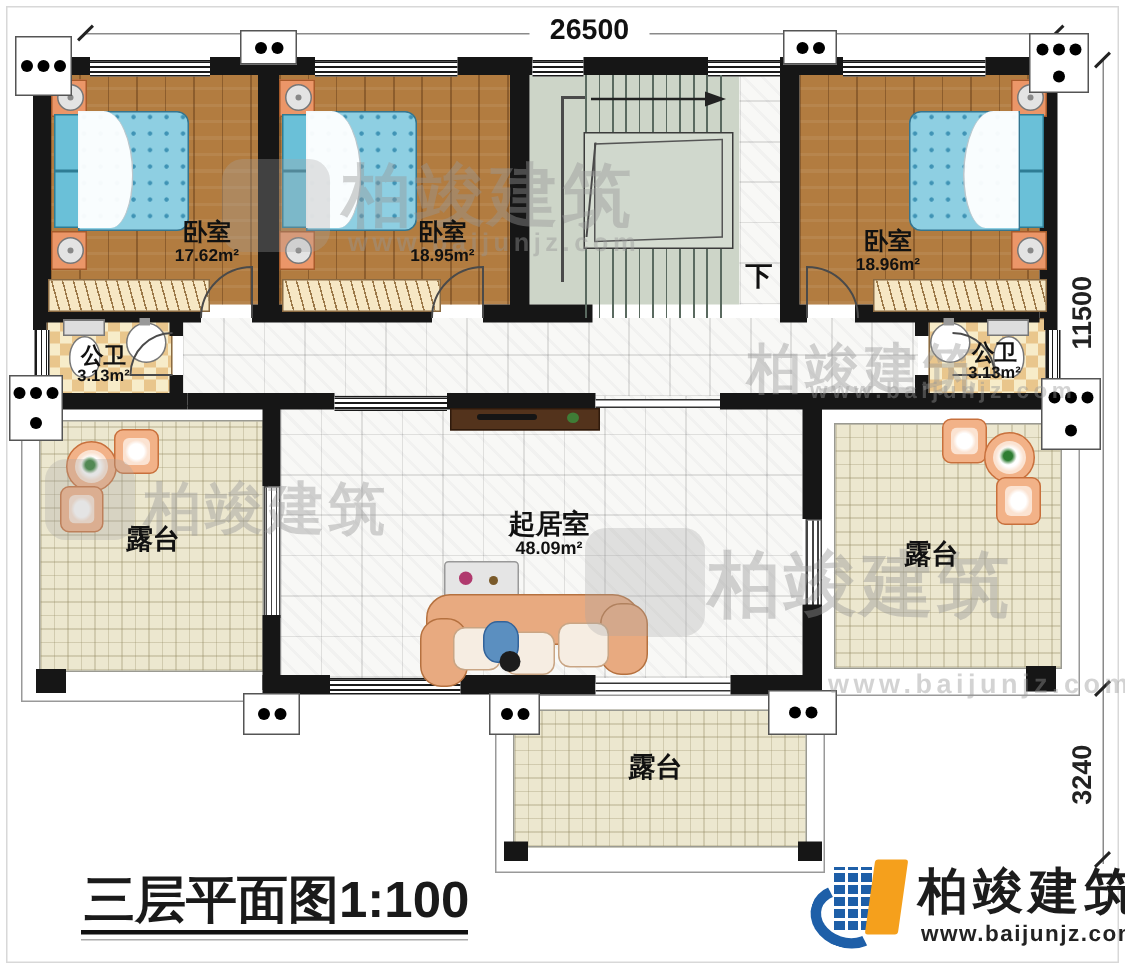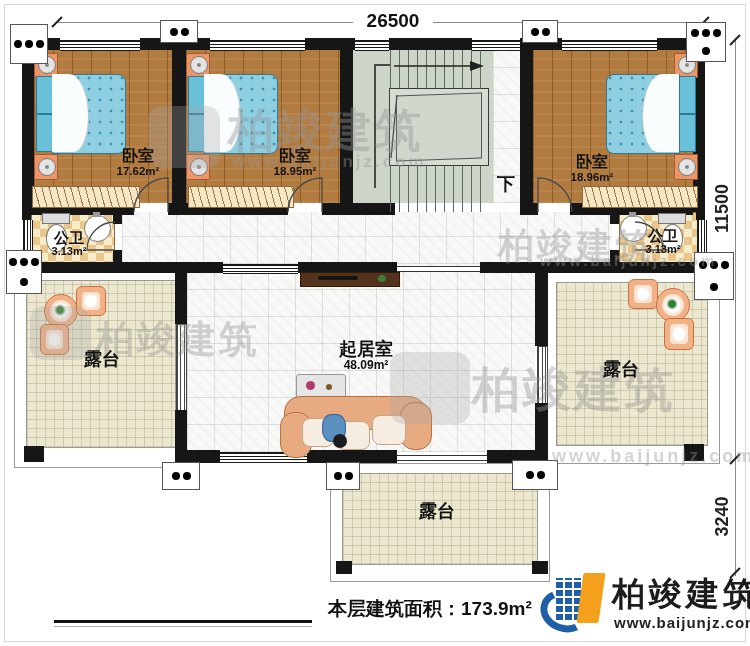--- a/index.html
+++ b/index.html
@@ -326,23 +326,23 @@
 
   <div class="abs dimline" style="left:735px;top:40px;width:1px;height:422px;"></div>
   <div class="abs tick" style="left:728px;top:39px;"></div>
   <div class="abs tick" style="left:728px;top:458px;"></div>
   <div class="abs vlabel" style="left:692px;top:198px;width:60px;z-index:41;">11500</div>
 
   <div class="abs dimline" style="left:735px;top:462px;width:1px;height:114px;"></div>
   <div class="abs tick" style="left:728px;top:572px;"></div>
   <div class="abs vlabel" style="left:692px;top:506px;width:60px;z-index:41;">3240</div>
 
+  <div class="abs" style="left:56px;top:577px;font-size:34px;font-weight:600;color:#1a1a1a;white-space:nowrap;z-index:41;">三层平面图1:100</div>
   <div class="abs" style="left:54px;top:620px;width:258px;height:3px;background:#111;z-index:41;"></div>
   <div class="abs" style="left:54px;top:626px;width:258px;height:1px;background:#aaa;z-index:41;"></div>
-  <div class="abs" style="left:328px;top:596px;font-size:19px;font-weight:600;color:#111;white-space:nowrap;z-index:41;">本层建筑面积：173.9m²</div>
 
   <div class="abs" style="left:538px;top:570px;width:210px;height:70px;z-index:41;">
     <div class="abs" style="left:18px;top:8px;width:26px;height:42px;background:#1e5fa8;background-image:repeating-linear-gradient(0deg,transparent 0 6px,#fff 6px 8px),repeating-linear-gradient(90deg,transparent 0 7px,#fff 7px 9px);"></div>
     <div class="abs" style="left:42px;top:3px;width:22px;height:50px;background:#f5a01c;transform:skewX(-8deg);border-radius:2px;"></div>
     <div class="abs" style="left:2px;top:20px;width:50px;height:42px;border:7px solid #1e5fa8;border-top-color:transparent;border-right-color:transparent;border-radius:50%;transform:rotate(18deg);box-sizing:border-box;"></div>
     <div class="abs" style="left:74px;top:2px;font-size:33px;font-weight:bold;letter-spacing:4px;color:#1c1c1c;white-space:nowrap;">柏竣建筑</div>
     <div class="abs" style="left:76px;top:44px;font-size:15px;font-weight:bold;letter-spacing:1px;color:#222;white-space:nowrap;">www.baijunjz.com</div>
   </div>
 
 </div>

